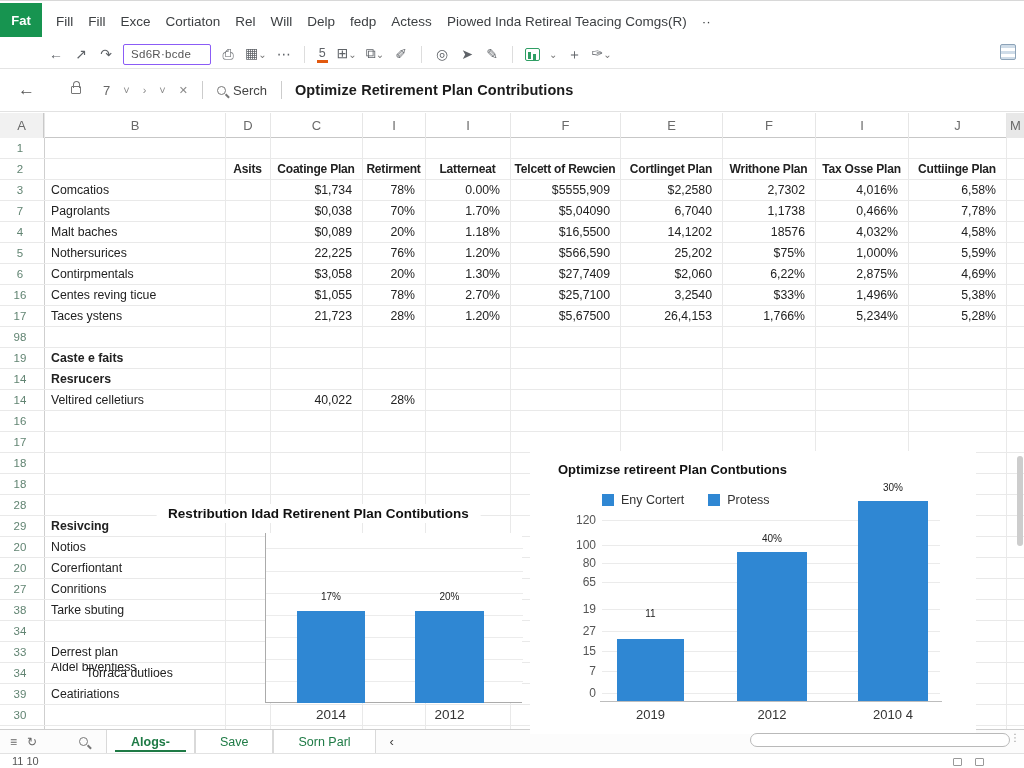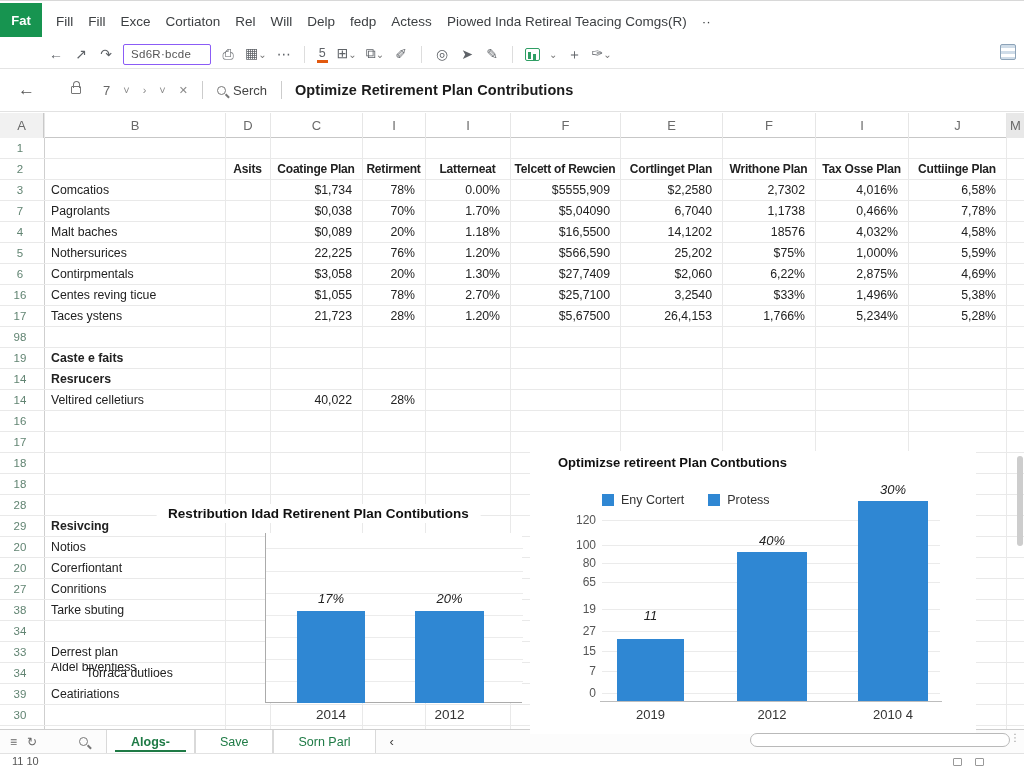--- a/index.html
+++ b/index.html
@@ -68,25 +68,25 @@
   #vscroll .thumb { position:absolute; top:318px; right:1px; width:6px; height:90px; background:#cdcdcd; border-radius:3px; }
 
   
   #lchart { position:absolute; left:115px; top:497px; width:407px; height:233px; z-index:5; }
   #lchart-title { position:absolute; top:6px; left:50%; transform:translateX(-50%); background:#fff; padding:2px 12px;
     font-size:13.5px; font-weight:bold; color:#111; white-space:nowrap; }
   #lplot { position:absolute; left:150px; top:35px; width:257px; height:170px; background:#fff;
     border-left:1px solid #ababab; border-bottom:1px solid #ababab; }
   .lgrid { position:absolute; left:0; width:257px; height:1px; background:#ececec; }
   .bar { position:absolute; background:#2f87d3; }
-  .bar-val { position:absolute; font-size:13px; color:#222; text-align:center;font-style:italic; }
+  .bar-val { position:absolute; font-size:10px; color:#222; text-align:center; }
   .bar-cat { position:absolute; font-size:13.5px; color:#333; text-align:center; top:174px; }
 
   #rchart { position:absolute; left:530px; top:450px; width:446px; height:283px; background:#fff; z-index:5; }
-  #rchart-title { position:absolute; left:28px; top:4px; font-size:13px; font-weight:bold; color:#111; white-space:nowrap; }
+  #rchart-title { position:absolute; left:28px; top:11px; font-size:13px; font-weight:bold; color:#111; white-space:nowrap; }
   #rlegend { position:absolute; left:72px; top:42px; display:flex; gap:24px; }
   .leg { display:flex; align-items:center; gap:7px; font-size:12.5px; color:#333; }
   .leg .sw { width:12px; height:12px; background:#2f87d3; }
   .rtick { position:absolute; width:44px; text-align:right; font-size:12px; color:#555; transform:translateY(-50%); }
   .rgrid { position:absolute; left:72px; width:338px; height:1px; background:#ebebeb; }
   #rbase { position:absolute; left:70px; top:250px; width:342px; height:1px; background:#bdbdbd; }
   .rcat { position:absolute; top:256px; font-size:13px; color:#333; text-align:center; }
 
   
   #tabbar { position:absolute; top:728px; left:0; width:1024px; height:24px; border-top:1px solid #cfcfcf; background:#fcfcfc;

